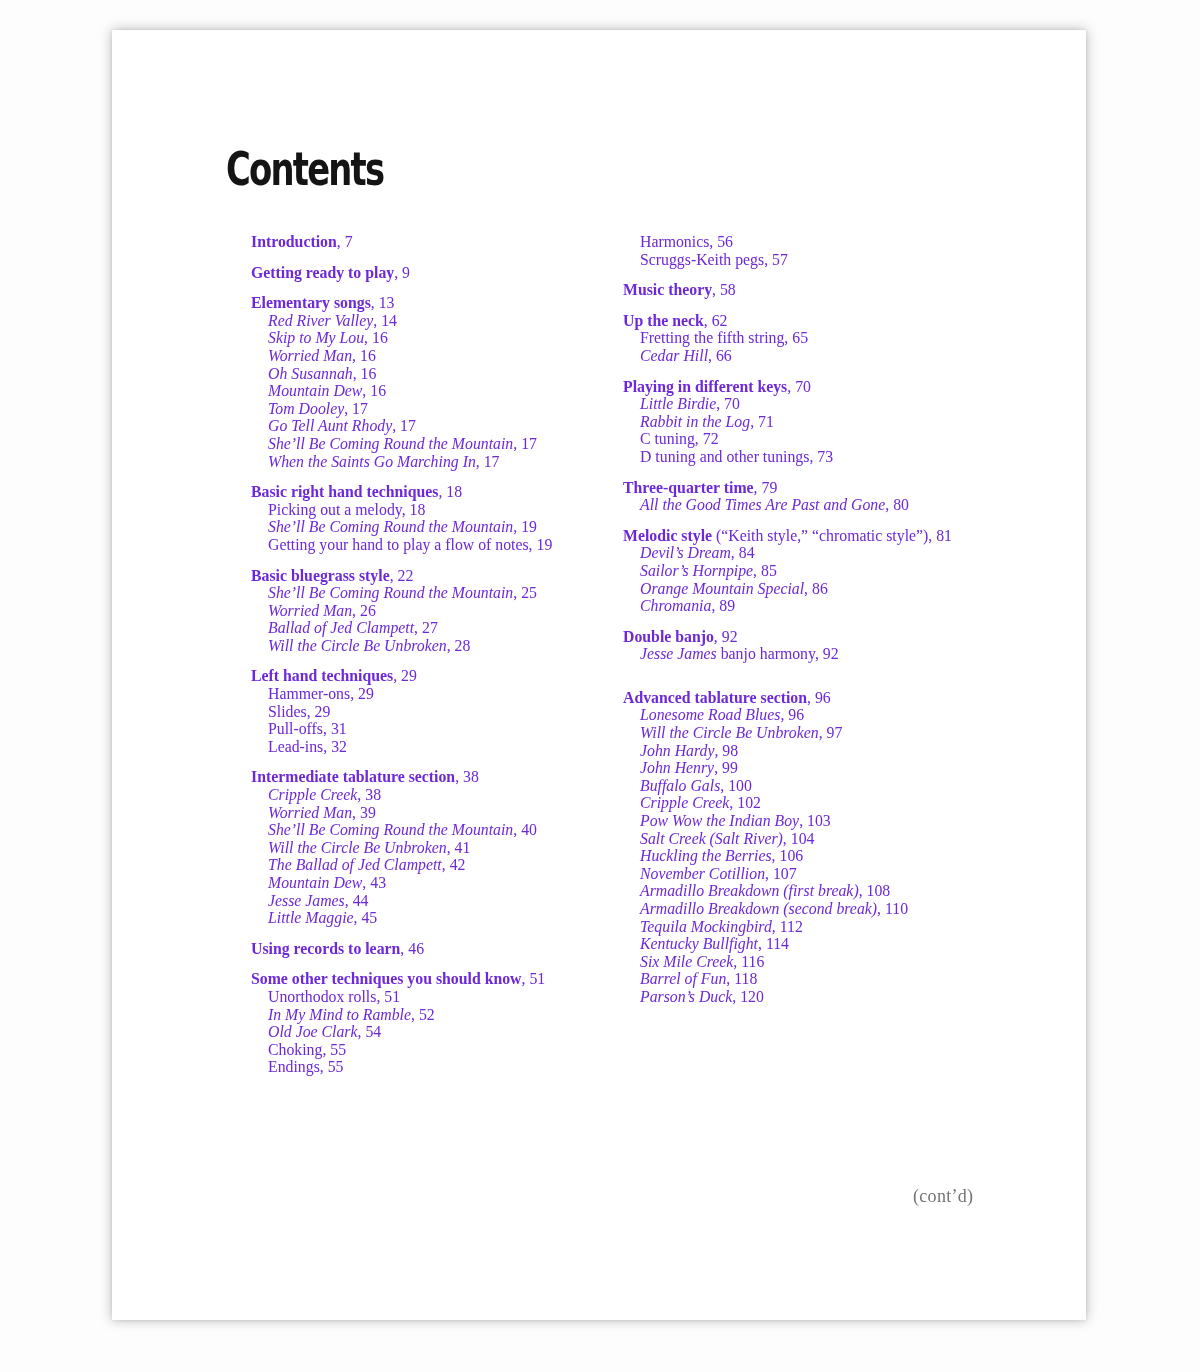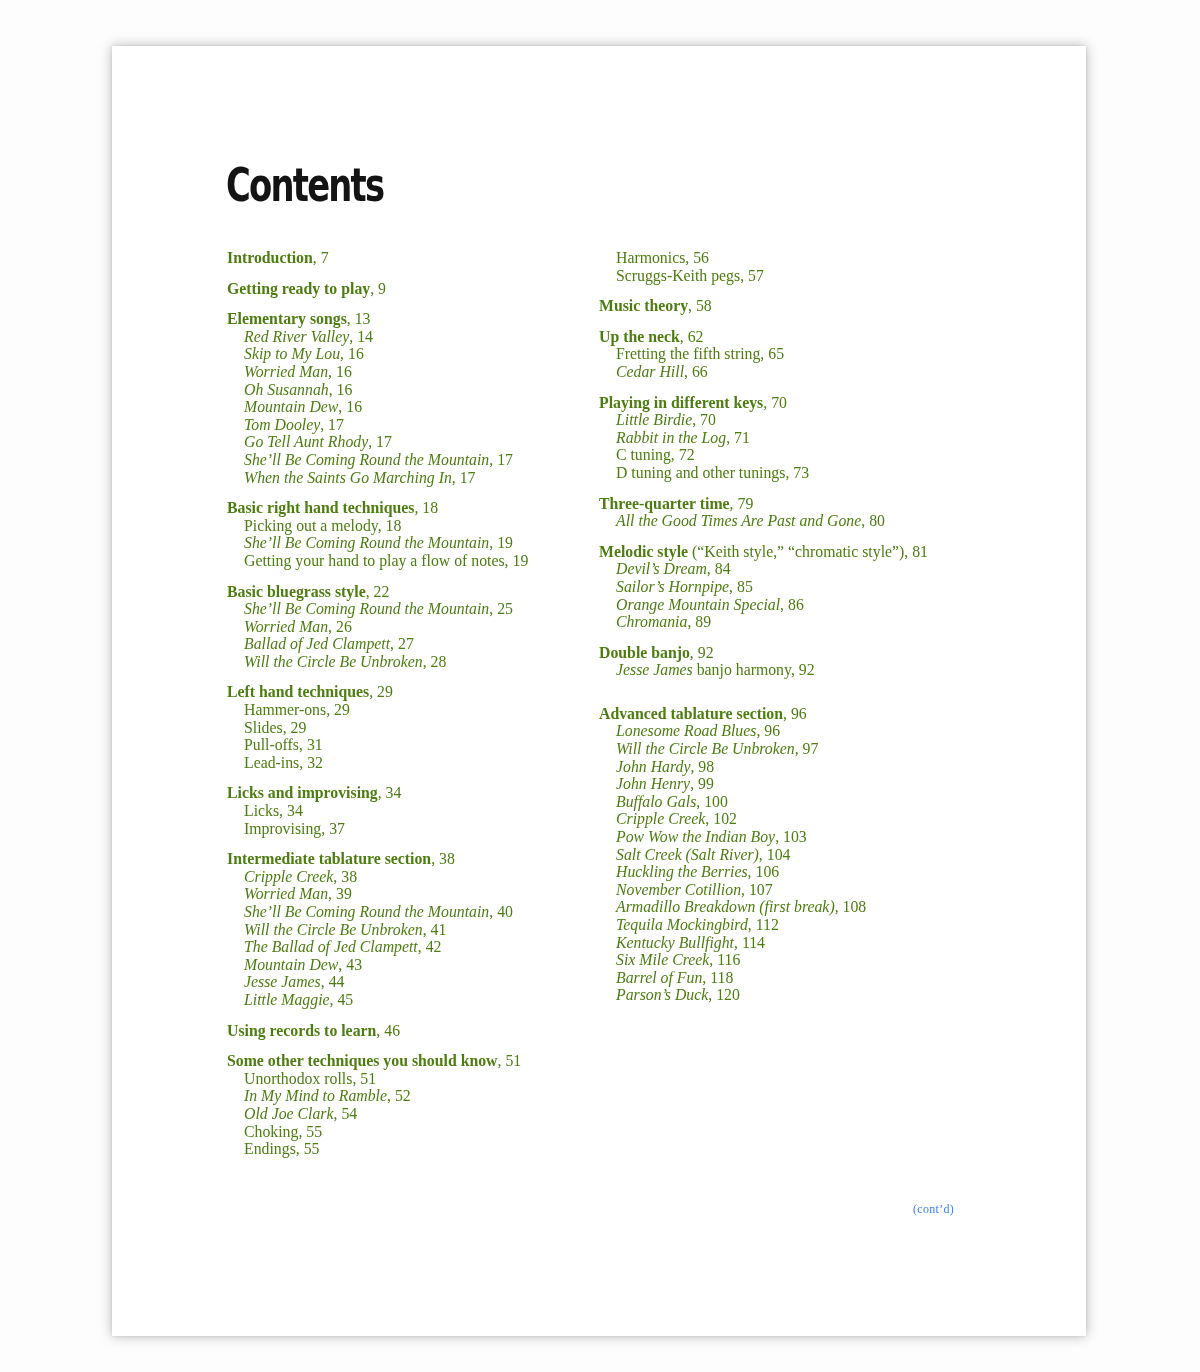--- a/index.html
+++ b/index.html
@@ -3,48 +3,49 @@
 <meta charset="utf-8">
 <style>
   html,body{margin:0;padding:0;}
   body{
     width:1200px;height:1372px;position:relative;
     background:#fdfdfd;
     font-family:"Liberation Serif",serif;
     overflow:hidden;
   }
   .sheet{
-    position:absolute;left:112px;top:46px;width:974px;height:1290px;
+    position:absolute;left:112px;top:30px;width:974px;height:1290px;
     background:#ffffff;
     box-shadow:0 0 12px rgba(0,0,0,.28), 0 0 3px rgba(0,0,0,.10);
   }
   .title{
     position:absolute;left:114px;top:114px;
     font-family:"DejaVu Sans",sans-serif;
     font-weight:800;font-size:47px;line-height:1.05;
     letter-spacing:-2.5px;color:#141414;
     transform:scaleX(.72);transform-origin:0 0;
     white-space:nowrap;
   }
   .col{
     position:absolute;top:203px;
-    font-size:15.8px;line-height:17.6px;color:#4d7c0f;
+    font-size:15.8px;line-height:17.6px;color:#6d28d9;
     white-space:nowrap;
+    margin-left:24px;
   }
   .col-left{left:115px;width:372px;}
   .col-right{left:487px;width:455px;}
   .section{margin-bottom:13px;}
   .section.extra-gap{margin-top:26px;}
   .heading{font-weight:bold;}
   .heading .rom{font-weight:normal;}
   .item{padding-left:17px;font-weight:normal;}
   .item i{}
   .footer-note{
     position:absolute;left:801px;top:1156px;
-    font-size:12px;color:#3b82f6;letter-spacing:.3px;
+    font-size:18px;color:#737373;letter-spacing:.3px;
   }
 </style>
 </head>
 <body>
 
 <div class="sheet">
   <div class="title">Contents</div>
   <div class="col col-left" id="col-0">
       <div class="section">
         <div class="heading"><span>Introduction</span><span class="rom">, 7</span></div>
@@ -76,25 +77,20 @@
         <div class="item"><i>Worried Man</i><span>, 26</span></div>
         <div class="item"><i>Ballad of Jed Clampett</i><span>, 27</span></div>
         <div class="item"><i>Will the Circle Be Unbroken</i><span>, 28</span></div>
       </div>
       <div class="section">
         <div class="heading"><span>Left hand techniques</span><span class="rom">, 29</span></div>
         <div class="item"><span>Hammer-ons</span><span>, 29</span></div>
         <div class="item"><span>Slides</span><span>, 29</span></div>
         <div class="item"><span>Pull-offs</span><span>, 31</span></div>
         <div class="item"><span>Lead-ins</span><span>, 32</span></div>
-      </div>
-      <div class="section">
-        <div class="heading"><span>Licks and improvising</span><span class="rom">, 34</span></div>
-        <div class="item"><span>Licks</span><span>, 34</span></div>
-        <div class="item"><span>Improvising</span><span>, 37</span></div>
       </div>
       <div class="section">
         <div class="heading"><span>Intermediate tablature section</span><span class="rom">, 38</span></div>
         <div class="item"><i>Cripple Creek</i><span>, 38</span></div>
         <div class="item"><i>Worried Man</i><span>, 39</span></div>
         <div class="item"><i>She’ll Be Coming Round the Mountain</i><span>, 40</span></div>
         <div class="item"><i>Will the Circle Be Unbroken</i><span>, 41</span></div>
         <div class="item"><i>The Ballad of Jed Clampett</i><span>, 42</span></div>
         <div class="item"><i>Mountain Dew</i><span>, 43</span></div>
         <div class="item"><i>Jesse James</i><span>, 44</span></div>
@@ -153,20 +149,21 @@
         <div class="item"><i>Will the Circle Be Unbroken</i><span>, 97</span></div>
         <div class="item"><i>John Hardy</i><span>, 98</span></div>
         <div class="item"><i>John Henry</i><span>, 99</span></div>
         <div class="item"><i>Buffalo Gals</i><span>, 100</span></div>
         <div class="item"><i>Cripple Creek</i><span>, 102</span></div>
         <div class="item"><i>Pow Wow the Indian Boy</i><span>, 103</span></div>
         <div class="item"><i>Salt Creek (Salt River)</i><span>, 104</span></div>
         <div class="item"><i>Huckling the Berries</i><span>, 106</span></div>
         <div class="item"><i>November Cotillion</i><span>, 107</span></div>
         <div class="item"><i>Armadillo Breakdown (first break)</i><span>, 108</span></div>
+        <div class="item"><i>Armadillo Breakdown (second break)</i><span>, 110</span></div>
         <div class="item"><i>Tequila Mockingbird</i><span>, 112</span></div>
         <div class="item"><i>Kentucky Bullfight</i><span>, 114</span></div>
         <div class="item"><i>Six Mile Creek</i><span>, 116</span></div>
         <div class="item"><i>Barrel of Fun</i><span>, 118</span></div>
         <div class="item"><i>Parson’s Duck</i><span>, 120</span></div>
       </div>
     </div>
   <div class="footer-note">(cont’d)</div>
 </div>
 

